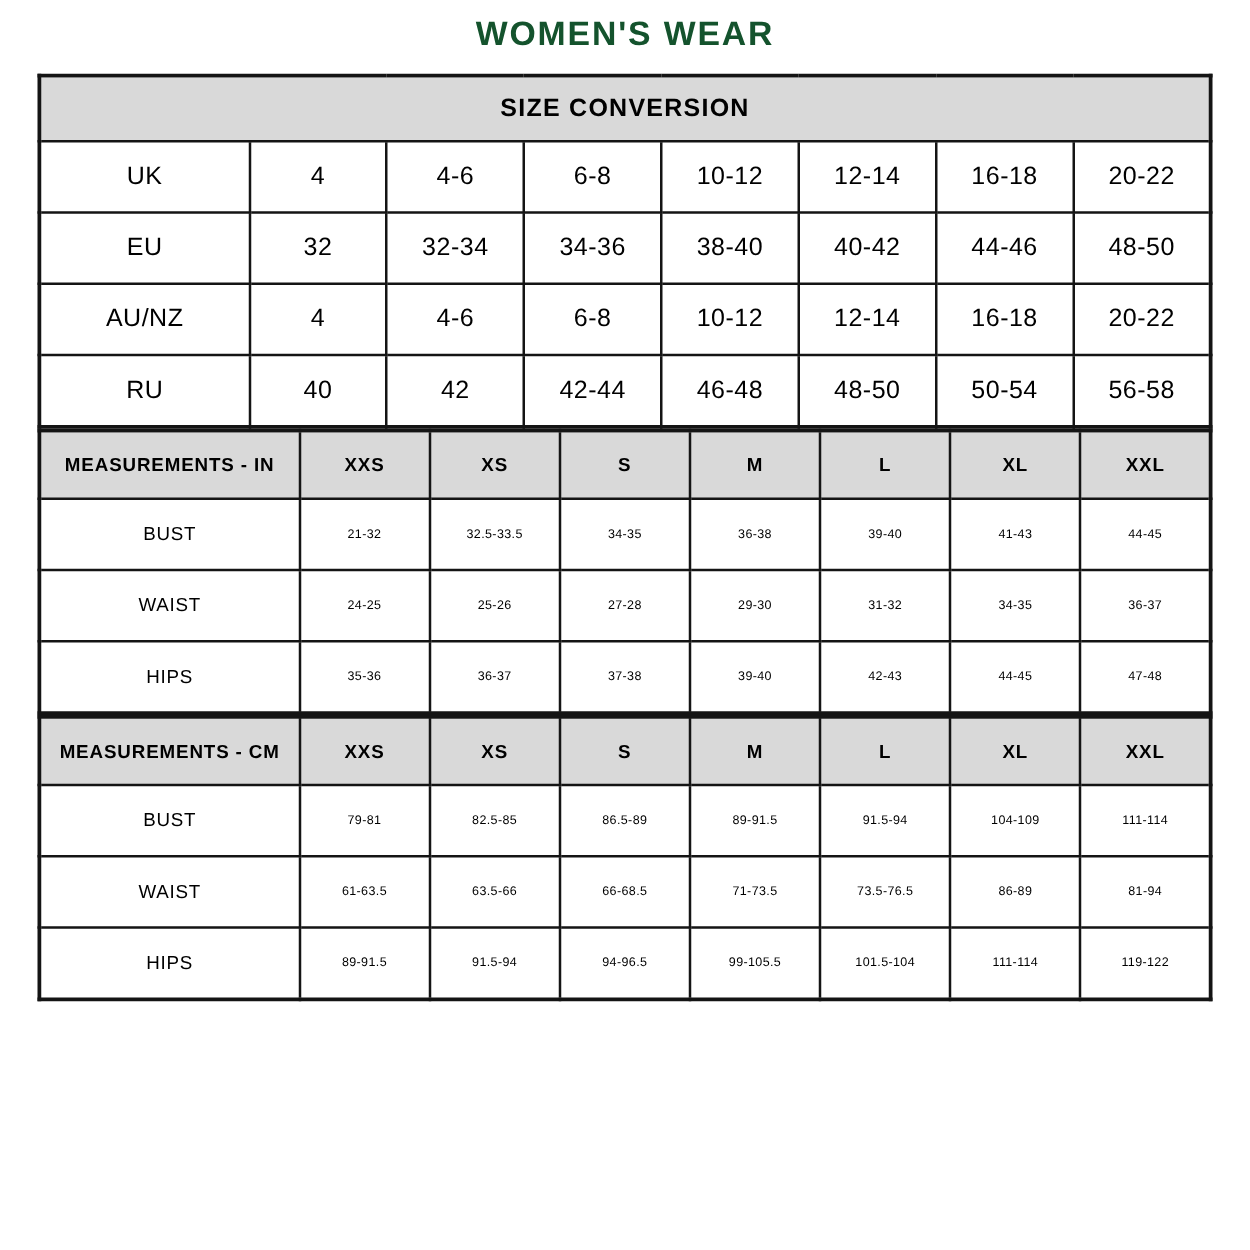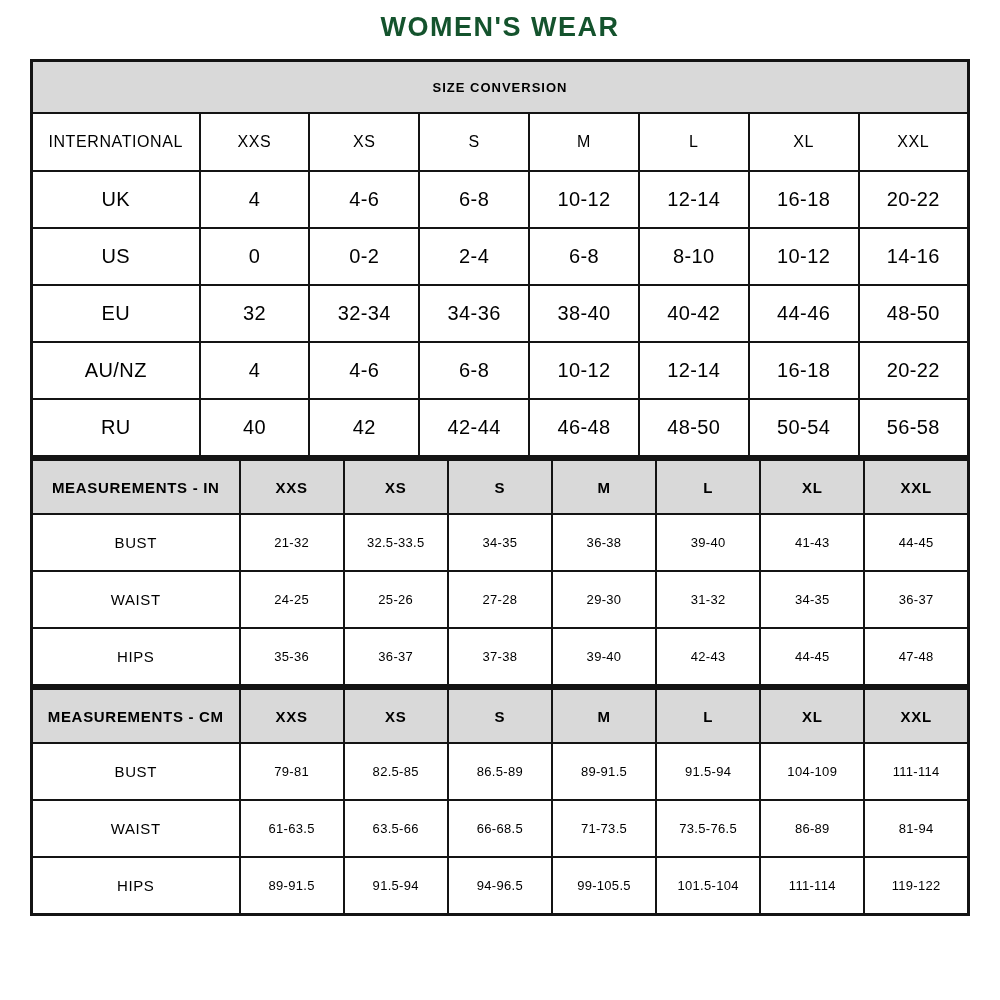--- a/index.html
+++ b/index.html
@@ -39,21 +39,21 @@
     text-align:center;
     vertical-align:middle;
     padding:0 2px;
     overflow:hidden;
     font-weight:400;
   }
   
   .t1 .band th{
     background:var(--header-bg,#d9d9d9);
     height:50px;
-    font-size:13px;
+    font-size:20px;
     font-weight:700;
     letter-spacing:1px;
   }
   .t1 .cols th{
     height:56px;
     font-size:16px;
     letter-spacing:0.6px;
     font-weight:400;
   }
   .t1 tbody td{
@@ -64,21 +64,21 @@
   
   .tm thead th{
     background:var(--header-bg,#d9d9d9);
     height:52px;
     font-size:15px;
     font-weight:700;
     letter-spacing:0.7px;
   }
   .tm tbody td{
     height:55px;
-    font-size:13px;
+    font-size:10px;
     letter-spacing:0.3px;
   }
   .tm tbody td.rowlabel{
     font-size:15px;
     letter-spacing:0.6px;
   }
 </style>
 </head>
 <body>
 
@@ -94,51 +94,31 @@
         <col>
         <col>
         <col>
         <col>
         <col>
     </colgroup>
     <thead>
       <tr class="band">
         <th colspan="8">SIZE CONVERSION</th>
       </tr>
-      <tr class="cols">
-          <th>INTERNATIONAL</th>
-          <th>XXS</th>
-          <th>XS</th>
-          <th>S</th>
-          <th>M</th>
-          <th>L</th>
-          <th>XL</th>
-          <th>XXL</th>
-        </tr>
     </thead>
     <tbody>
         <tr>
           <td class="rowlabel">UK</td>
           <td>4</td>
           <td>4-6</td>
           <td>6-8</td>
           <td>10-12</td>
           <td>12-14</td>
           <td>16-18</td>
           <td>20-22</td>
-        </tr>
-        <tr>
-          <td class="rowlabel">US</td>
-          <td>0</td>
-          <td>0-2</td>
-          <td>2-4</td>
-          <td>6-8</td>
-          <td>8-10</td>
-          <td>10-12</td>
-          <td>14-16</td>
         </tr>
         <tr>
           <td class="rowlabel">EU</td>
           <td>32</td>
           <td>32-34</td>
           <td>34-36</td>
           <td>38-40</td>
           <td>40-42</td>
           <td>44-46</td>
           <td>48-50</td>

